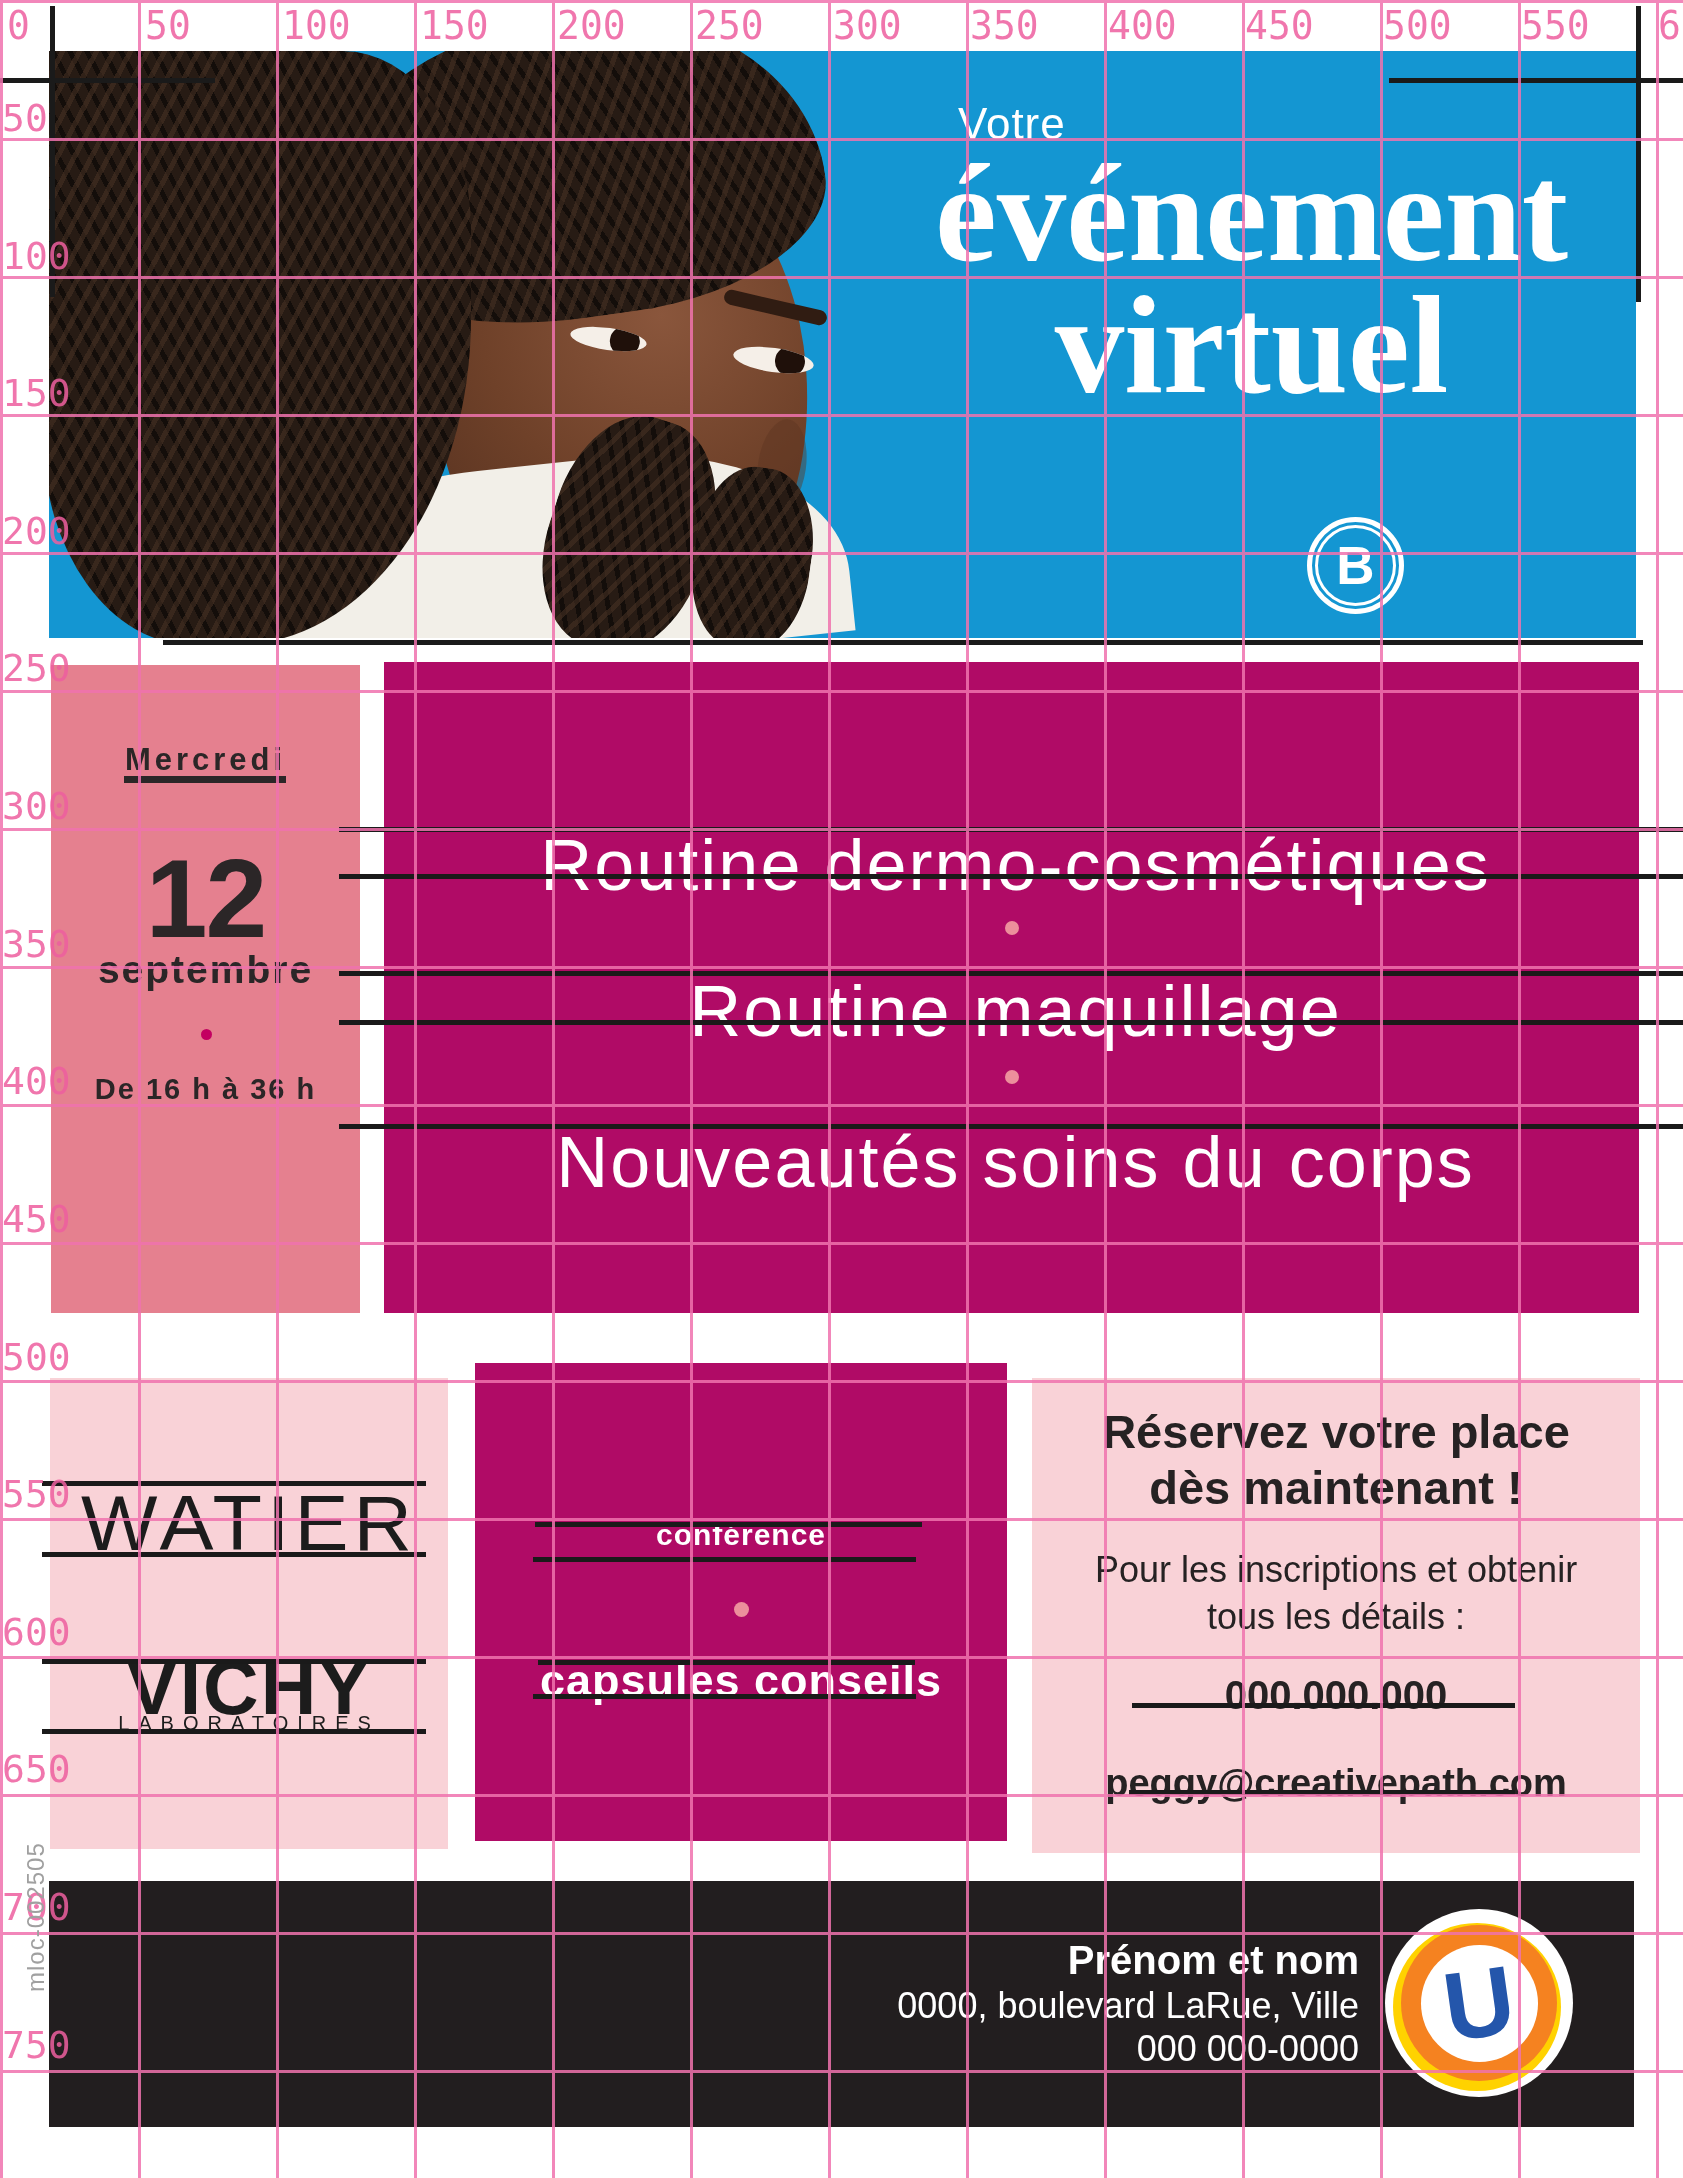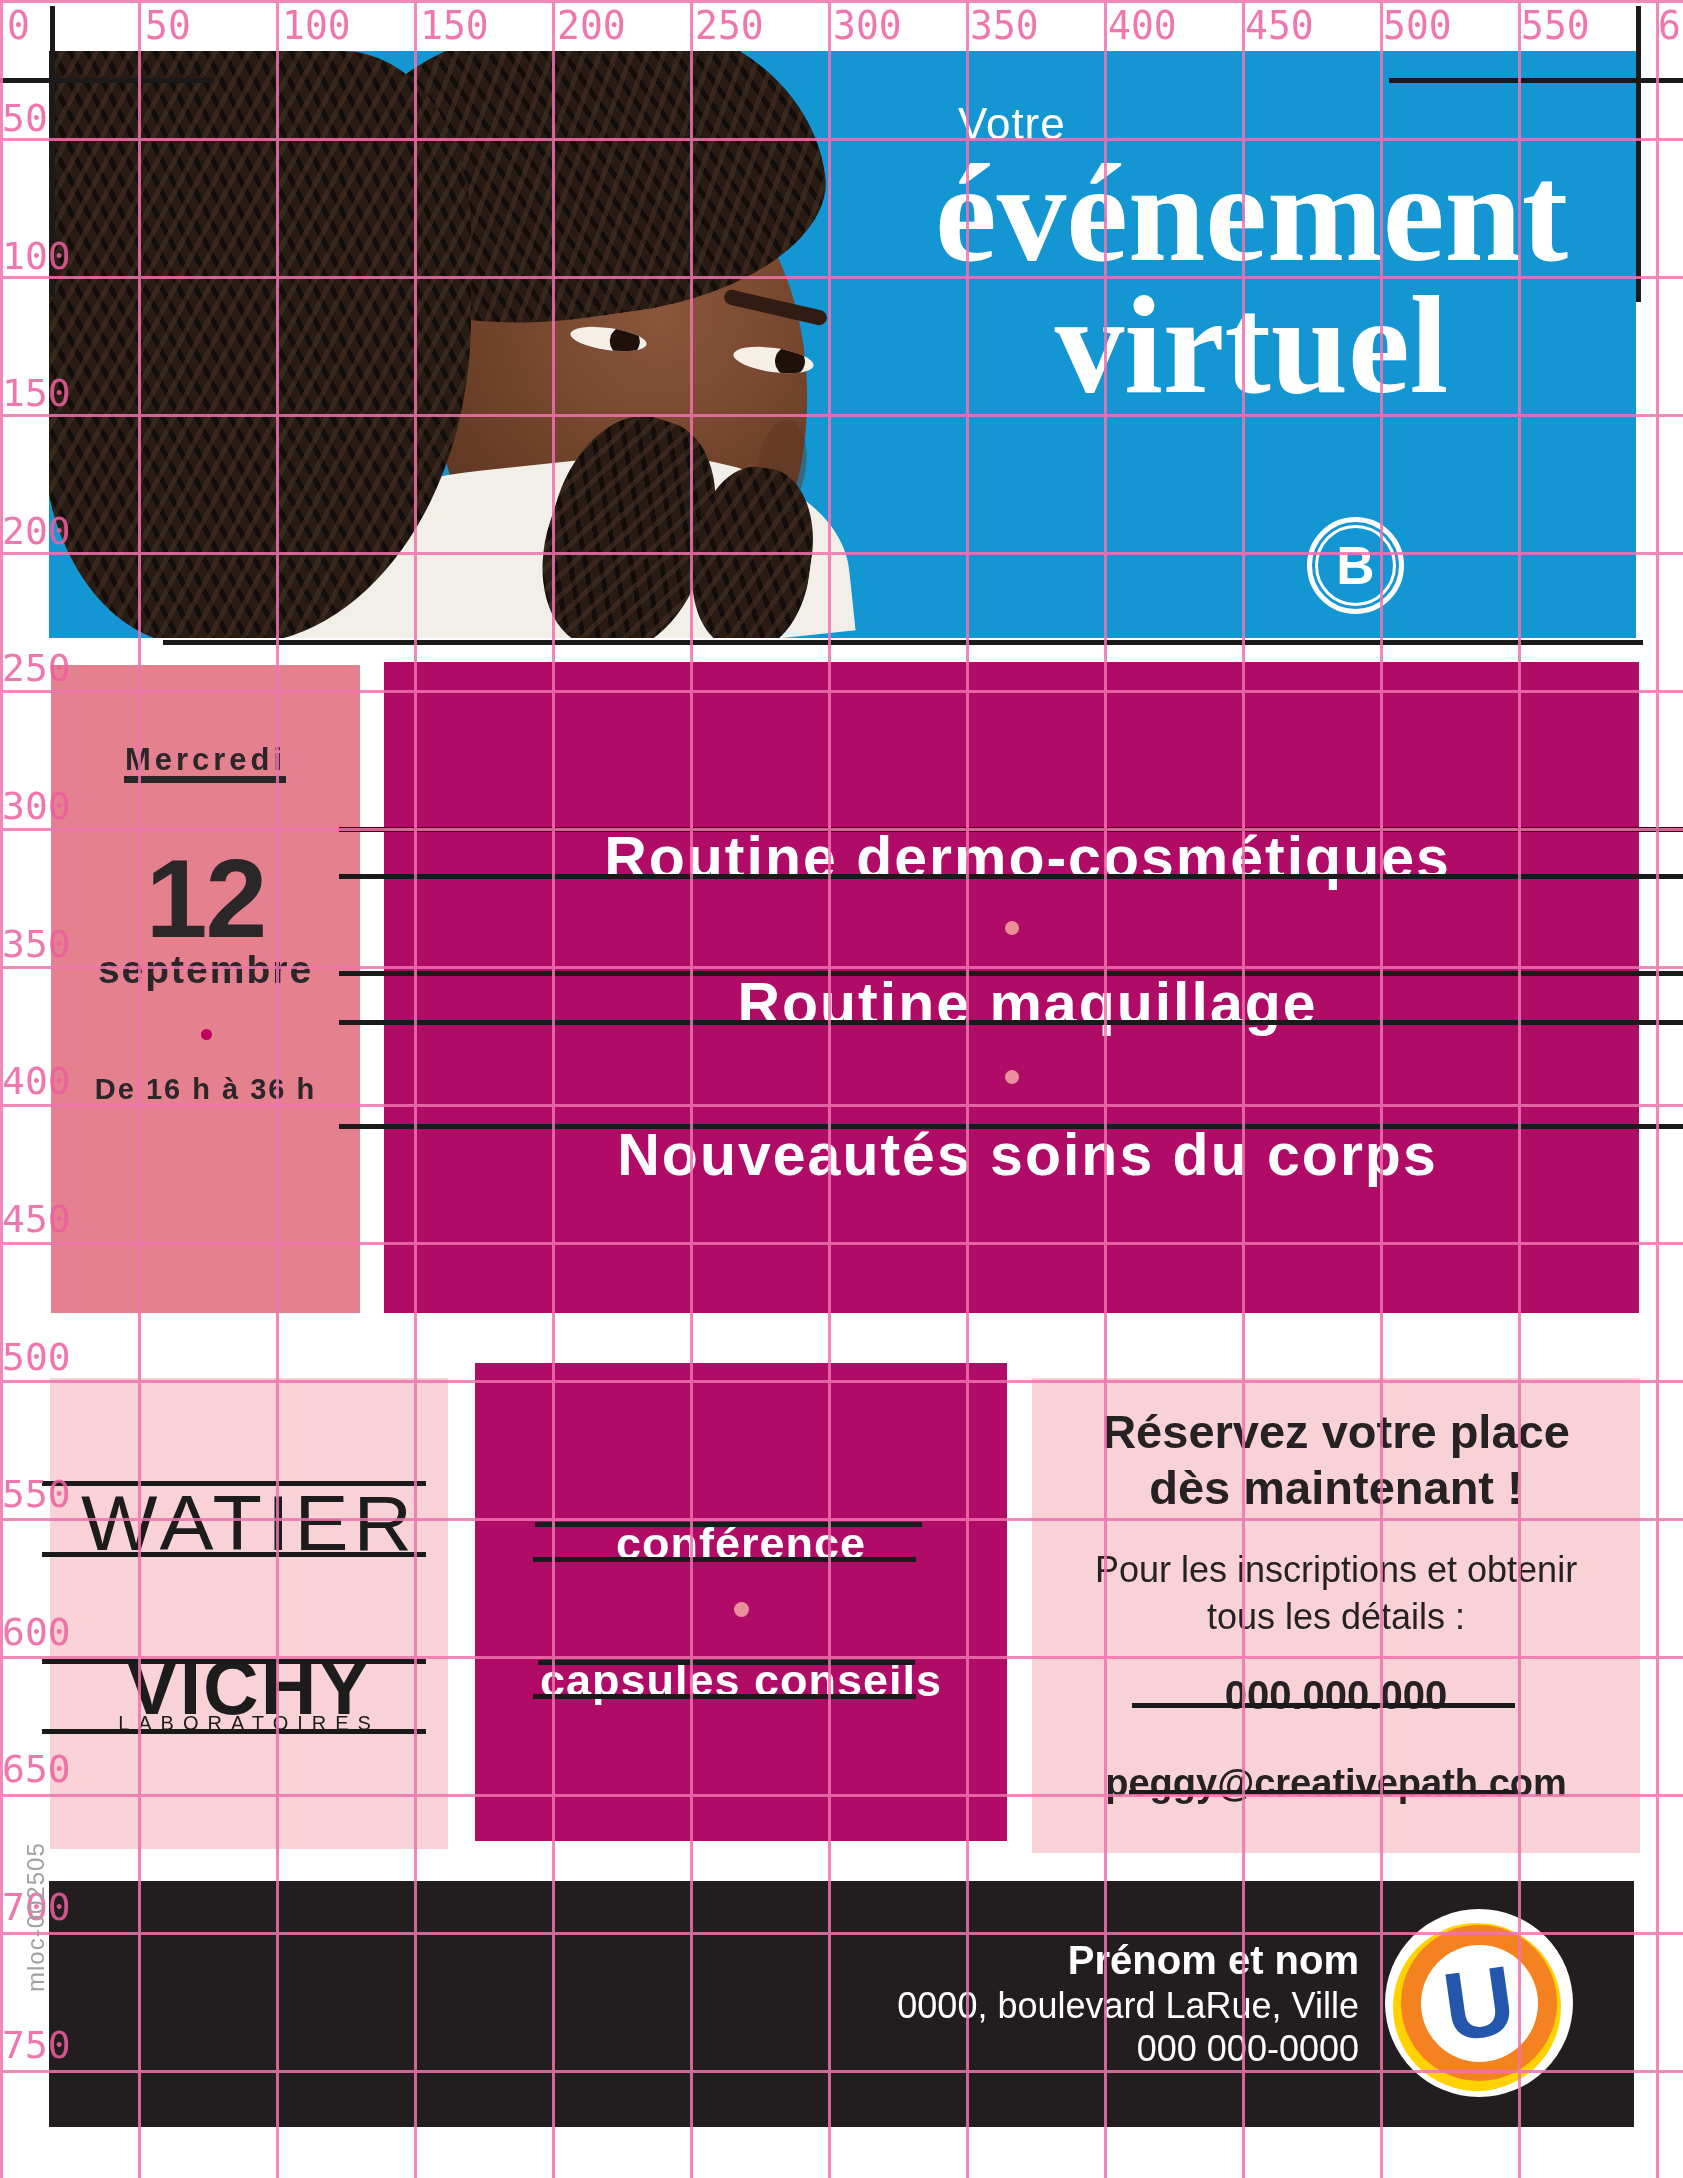--- a/index.html
+++ b/index.html
@@ -51,32 +51,32 @@
   .box{position:absolute;z-index:10;}
   .date-box{left:51px;top:665px;width:309px;height:648px;background:var(--rose);color:var(--dark);text-align:center;}
   .weekday{position:absolute;left:0;top:77px;width:100%;font-size:31px;font-weight:bold;letter-spacing:4px;}
   .weekday-bar{position:absolute;left:73px;top:111px;width:162px;height:7px;background:var(--dark);}
   .daynum{position:absolute;left:0;top:170px;width:100%;font-size:111px;font-weight:bold;letter-spacing:-2px;}
   .month{position:absolute;left:0;top:283px;width:100%;font-size:39px;font-weight:bold;letter-spacing:2px;}
   .date-dot{position:absolute;left:50%;top:364px;width:11px;height:11px;margin-left:-5px;border-radius:50%;background:var(--dot_magenta);}
   .hours{position:absolute;left:0;top:408px;width:100%;font-size:29px;font-weight:bold;letter-spacing:2px;}
 
   .program-box{left:384px;top:662px;width:1255px;height:651px;background:var(--magenta);color:#fff;text-align:center;}
-  .prog-item{position:absolute;left:16px;width:100%;font-size:59px;font-weight:bold;letter-spacing:2px;z-index:35;}
+  .prog-item{position:absolute;left:4px;width:100%;font-size:72px;font-weight:normal;letter-spacing:2px;z-index:35;}
   .prog-item.i0{top:162px;} .prog-item.i1{top:308px;} .prog-item.i2{top:459px;}
   .prog-dot{position:absolute;left:50%;width:14px;height:14px;margin-left:-7px;border-radius:50%;background:var(--dot_salmon);}
   .prog-dot.d0{top:259px;} .prog-dot.d1{top:408px;}
 
   .brands-box{left:50px;top:1378px;width:398px;height:471px;background:var(--light_pink);color:#1c1c1c;text-align:center;}
   .watier{position:absolute;left:0;top:99px;width:100%;font-size:81px;font-weight:400;letter-spacing:5px;transform:scaleY(.95);z-index:35;}
   .vichy{position:absolute;left:0;top:265px;width:100%;font-size:77px;font-weight:700;letter-spacing:2px;z-index:35;}
   .labos{position:absolute;left:0;top:334px;width:100%;font-size:20px;letter-spacing:9px;z-index:35;}
 
   .formats-box{left:475px;top:1363px;width:532px;height:478px;background:var(--magenta);color:#fff;text-align:center;}
-  .fmt1{position:absolute;left:0;top:155px;width:100%;font-size:45px;font-weight:bold;letter-spacing:1px;z-index:35;}
+  .fmt1{position:absolute;left:0;top:155px;width:100%;font-size:30px;font-weight:bold;letter-spacing:1px;z-index:35;}
   .fmt-dot{position:absolute;left:50%;top:239px;width:15px;height:15px;margin-left:-7px;border-radius:50%;background:var(--dot_salmon);}
   .fmt2{position:absolute;left:0;top:292px;width:100%;font-size:45px;font-weight:bold;letter-spacing:1px;z-index:35;}
 
   .reserve-box{left:1032px;top:1378px;width:608px;height:475px;background:var(--light_pink);color:#262223;text-align:center;}
   .res-title{position:absolute;left:0;top:26px;width:100%;font-size:47px;line-height:56px;font-weight:bold;}
   .res-body{position:absolute;left:0;top:168px;width:100%;font-size:36px;line-height:47px;font-weight:400;}
   .res-phone{position:absolute;left:0;top:295px;width:100%;font-size:40px;font-weight:bold;z-index:35;}
   .res-email{position:absolute;left:0;top:384px;width:100%;font-size:38px;font-weight:bold;z-index:35;}
 
   

